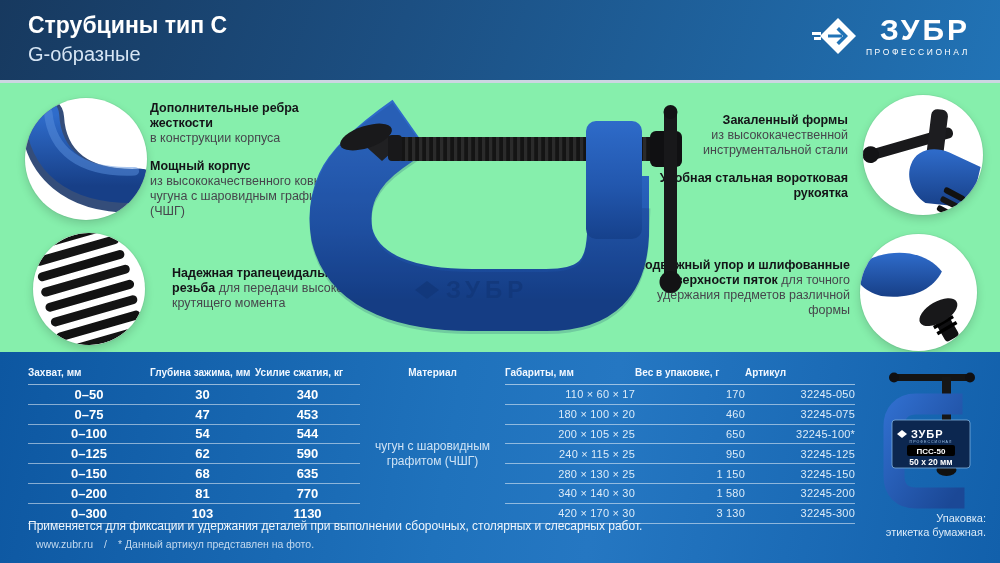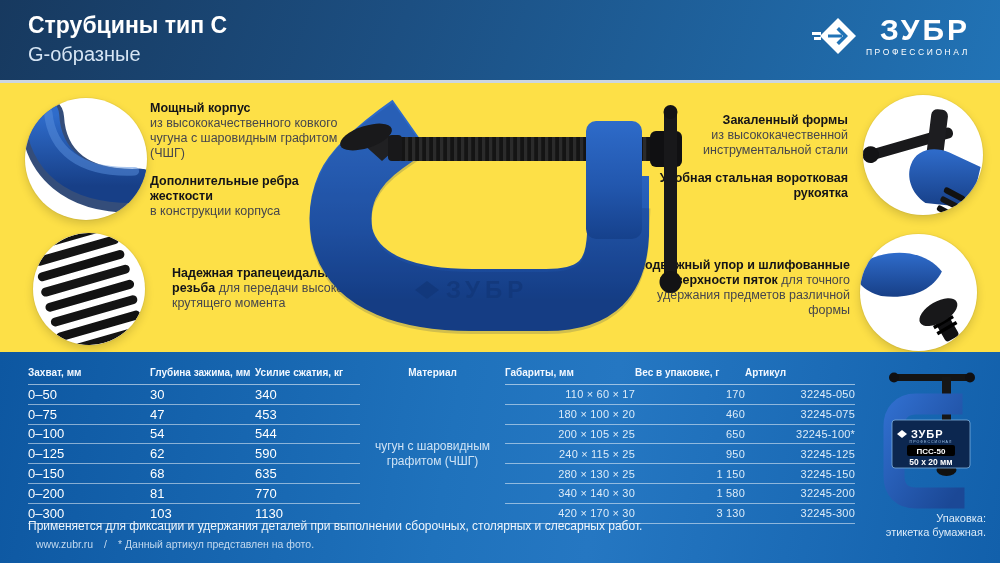--- a/index.html
+++ b/index.html
@@ -1,17 +1,17 @@
 <!DOCTYPE html>
 <html><head>
 <meta charset="utf-8">
 <style>
   html,body { margin:0; padding:0; background:#ffffff; }
   .canvas { position:relative; width:1000px; height:563px; overflow:hidden;
-            font-family:"Liberation Sans", sans-serif; background:#fde047; }
+            font-family:"Liberation Sans", sans-serif; background:#86efac; }
 
   
   .hdr { position:absolute; left:0; top:0; width:1000px; height:80px;
          background:linear-gradient(110deg,#17395f 0%,#1c4f82 40%,#2173b6 100%);
          border-bottom:3px solid #ccd6e2; }
   .hdr-title { position:absolute; left:28px; top:12px; font-size:23px; font-weight:bold; color:#fff; }
   .hdr-sub   { position:absolute; left:28px; top:43px; font-size:20px; color:#d6e5f4; }
   .logo { position:absolute; right:30px; top:15px; display:flex; align-items:center; gap:10px; }
   .logo-text { display:flex; flex-direction:column; align-items:flex-end; }
   .logo-brand { font-size:30px; font-weight:bold; color:#fff; letter-spacing:3px; line-height:30px; }
@@ -34,21 +34,21 @@
 
   
   .specs { position:absolute; left:0; top:352px; width:1000px; height:211px;
            background:linear-gradient(100deg,#0d57a1 0%,#1f72bc 45%,#2577c2 60%,#1260ab 100%); }
   .tbl { position:absolute; left:28px; top:8px; display:flex; color:#fff; }
   .hrow { height:24px; display:grid; align-items:center; border-bottom:1px solid rgba(255,255,255,.55); }
   .row  { height:18.8px; display:grid; align-items:center; border-bottom:1px solid rgba(255,255,255,.5); }
   .bl .hrow, .bl .row { grid-template-columns:122px 105px 105px; }
   .br .hrow, .br .row { grid-template-columns:130px 110px 110px; }
   .th { font-size:10px; font-weight:bold; text-align:left; color:#f2f8ff; }
-  .bl .cell { font-size:13px; font-weight:normal; color:#fff; }
+  .bl .cell { font-size:13px; font-weight:bold; text-align:center; color:#fff; }
   .br .cell { font-size:11px; text-align:right; color:#dcebf8; letter-spacing:.2px; }
   .mid { width:145px; display:flex; flex-direction:column; }
   .mid .th { height:24px; display:flex; align-items:center; justify-content:center; }
   .mat { flex:1; display:flex; align-items:center; justify-content:center; text-align:center;
          font-size:12px; line-height:15px; color:#cfe3f5; padding:0 8px; }
 
   .f-desc  { position:absolute; left:28px; top:167px; font-size:12px; color:#eef5fc; }
   .f-line2 { position:absolute; left:36px; top:186px; font-size:10.5px; color:#c3d9ee; }
   .f-line2 .sep { margin:0 8px; }
   .pack { position:absolute; right:14px; top:159px; text-align:right;
@@ -147,26 +147,26 @@
         <rect x="63" y="70" width="13" height="22" rx="3" fill="#101012"></rect>
         <rect x="60" y="74" width="19" height="3" fill="#000"></rect>
         <rect x="60" y="80" width="19" height="3" fill="#000"></rect>
         <ellipse cx="70" cy="66" rx="18" ry="9" fill="#18181a"></ellipse>
       </g>
     </svg>
   </div>
 
   <div class="feat ft-lt">
     <div class="item block">
+      <span class="t">Дополнительные ребра жесткости</span>
+      <span class="d">в конструкции корпуса</span>
+    </div>
+    <div class="item block">
       <span class="t">Мощный корпус</span>
       <span class="d">из высококачественного ковкого чугуна с шаровидным графитом (ЧШГ)</span>
-    </div>
-    <div class="item block">
-      <span class="t">Дополнительные ребра жесткости</span>
-      <span class="d">в конструкции корпуса</span>
     </div>
   </div>
 
   <div class="feat ft-lb">
     <div class="item">
       <span class="t">Надежная трапецеидальная резьба</span>
       <span class="d">для передачи высокого крутящего момента</span>
     </div>
   </div>
 

